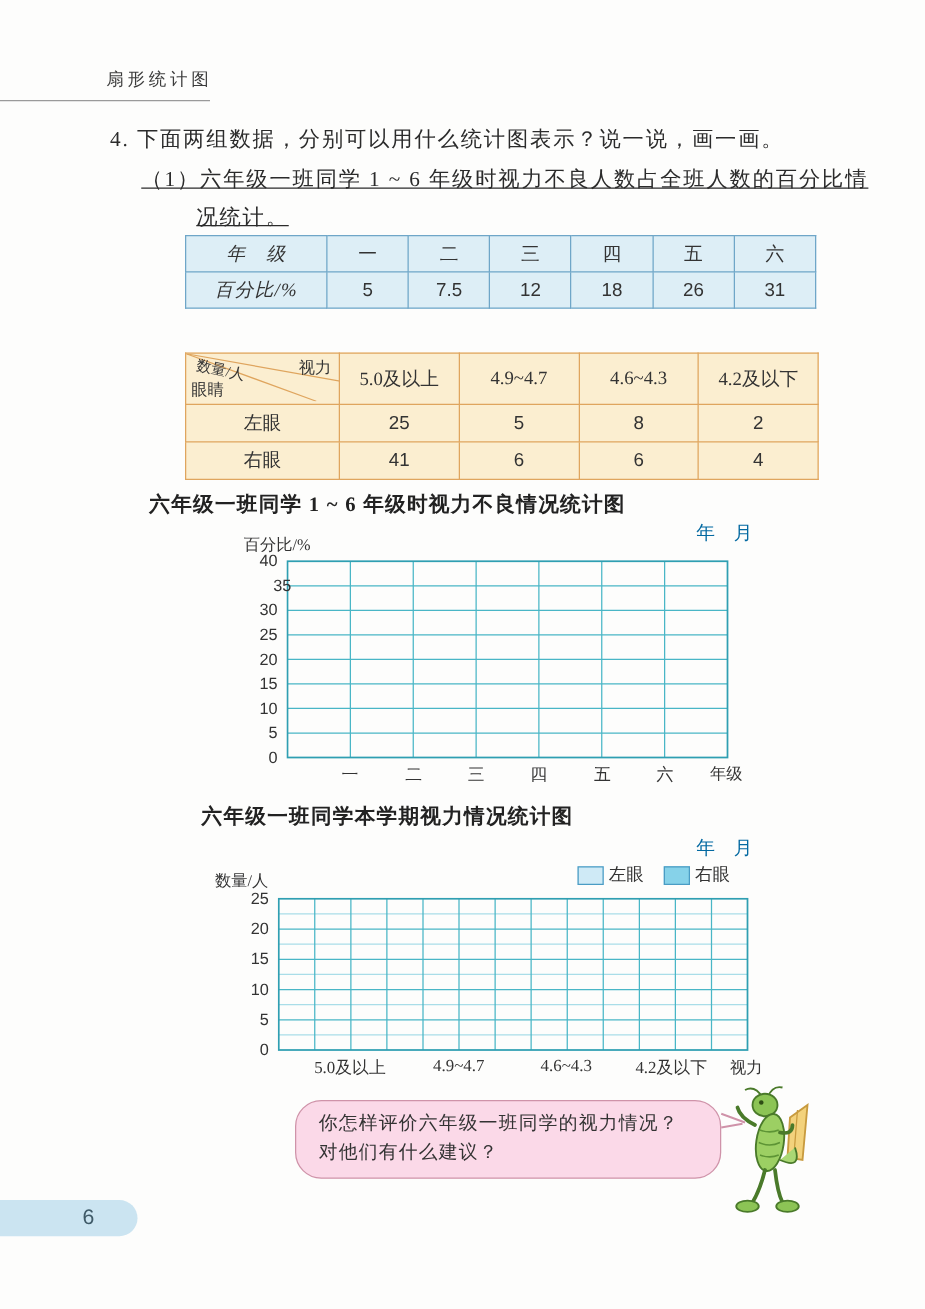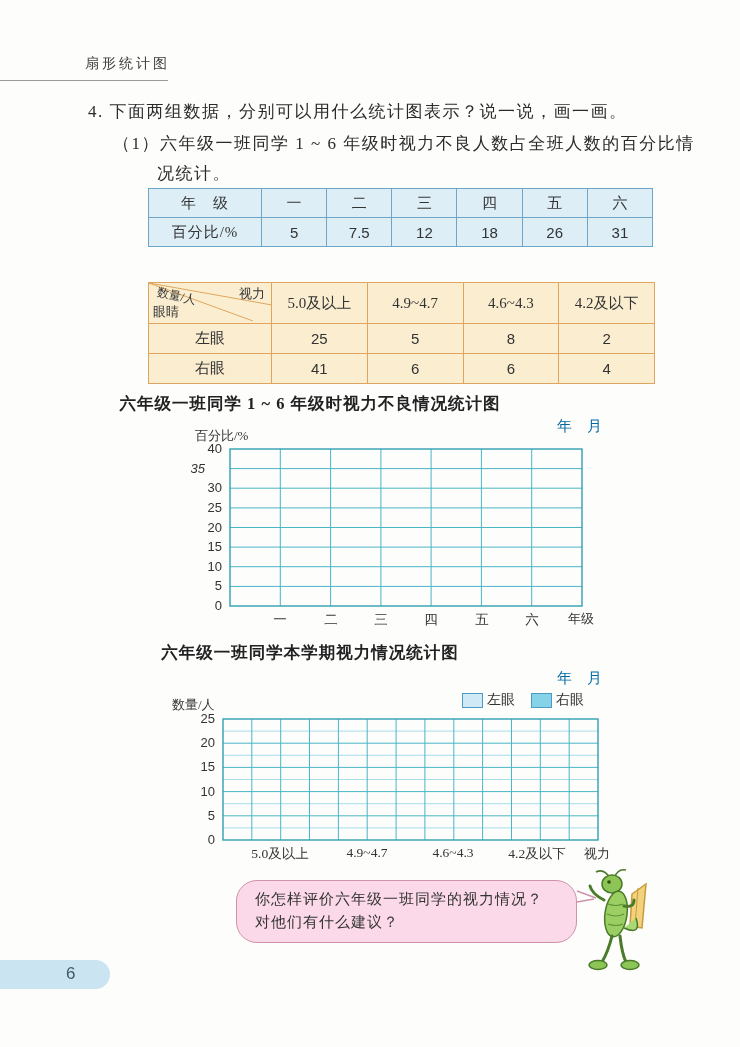--- a/index.html
+++ b/index.html
@@ -4,26 +4,26 @@
 <style>
   html,body{margin:0;padding:0;background:#e8e8e8;}
   #page{position:relative;width:740px;height:1047px;background:#fdfdfc;margin:0 auto;overflow:hidden;
         font-family:"Liberation Serif","DejaVu Serif",serif;color:#2e2e2e;}
   .abs{position:absolute;}
   
   .chapter{font-size:14px;letter-spacing:3px;color:#3c3c3c;}
   .chapter-rule{height:1px;background:#9a9a9a;}
   
   .qtext{font-size:17px;letter-spacing:1.5px;line-height:30px;color:#2b2b2b;}
-  .hang{padding-left:44px;text-indent:-44px;}
+  .hang{padding-left:44px;text-indent:-44px;text-decoration:underline;}
   
   table{border-collapse:collapse;table-layout:fixed;}
   .t1{background:#ddeef6;}
   .t1 td{border:1px solid #6fa6c8;text-align:center;font-size:15px;height:26px;color:#333;}
-  .t1 .lbl{letter-spacing:1px;}
+  .t1 .lbl{letter-spacing:1px;font-style:italic;}
   .t1 .num{font-family:"Liberation Sans","DejaVu Sans",sans-serif;font-size:15px;}
   .t2{background:#fbeed0;}
   .t2 td{border:1px solid #dfa55e;text-align:center;font-size:15px;color:#333;}
   .t2 .num{font-family:"Liberation Sans","DejaVu Sans",sans-serif;}
   .cornercell{position:relative;padding:0;}
   .corner-top{position:absolute;left:10px;top:1px;font-size:12px;transform:rotate(12deg);transform-origin:left top;}
   .corner-right{position:absolute;right:6px;top:2px;font-size:13px;}
   .corner-bottom{position:absolute;left:4px;bottom:2px;font-size:13px;}
   
   .chart-title{width:620px;text-align:center;font-size:16.5px;font-weight:bold;letter-spacing:1px;color:#222;}
@@ -149,21 +149,21 @@
         <line x1="101.6" y1="1" x2="101.6" y2="158"></line>
       <line x1="151.9" y1="1" x2="151.9" y2="158"></line>
         <line x1="202.1" y1="1" x2="202.1" y2="158"></line>
       <line x1="252.4" y1="1" x2="252.4" y2="158"></line>
         <line x1="302.7" y1="1" x2="302.7" y2="158"></line>
     </g>
     <rect x="1" y="1" width="352" height="157" fill="none" stroke="#2f9fb2" stroke-width="1.4"></rect>
   </svg>
 
   <span class="abs tick right" style="left:190px;top:441px;width:32px;">40</span>
-  <span class="abs tick right" style="left:173px;top:460.6px;width:32px;font-style:italic;">35</span>
+  <span class="abs tick right" style="left:201px;top:460.6px;width:32px;">35</span>
   <span class="abs tick right" style="left:190px;top:480.2px;width:32px;text-align:right;">30</span>
   <span class="abs tick right" style="left:190px;top:499.9px;width:32px;">25</span>
   <span class="abs tick right" style="left:190px;top:519.5px;width:32px;">20</span>
   <span class="abs tick right" style="left:190px;top:539.1px;width:32px;">15</span>
   <span class="abs tick right" style="left:190px;top:558.7px;width:32px;">10</span>
   <span class="abs tick right" style="left:190px;top:578.4px;width:32px;">5</span>
   <span class="abs tick right" style="left:190px;top:598px;width:32px;">0</span>
 
   <span class="abs cattick" style="left:265px;top:611px;width:30px;">一</span>
   <span class="abs cattick" style="left:316px;top:611px;width:30px;">二</span>

